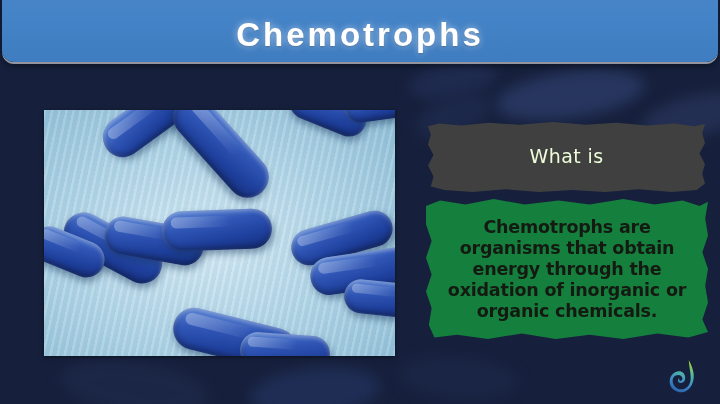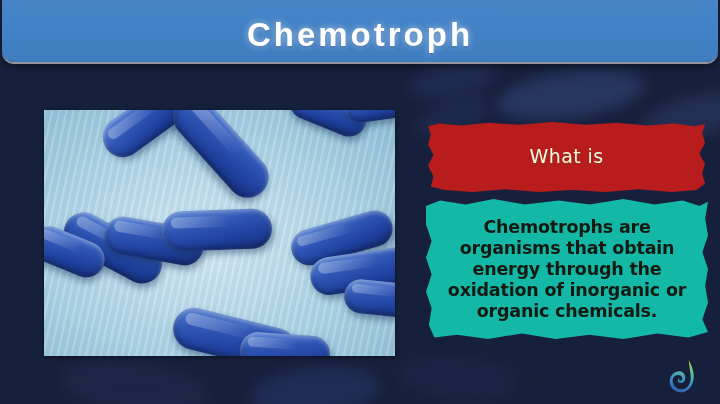--- a/index.html
+++ b/index.html
@@ -89,21 +89,21 @@
     position:absolute; left:8%; top:14%;
     width:55%; height:28%;
     border-radius:999px;
     background:linear-gradient(90deg, rgba(255,255,255,.30), rgba(255,255,255,0));
   }
 
   
   #green-card {
     position:absolute; left:428px; top:122px;
     width:277px; height:70px;
-    background:#b91c1c;
+    background:#404040;
     display:flex; align-items:center; justify-content:center;
     clip-path: polygon(
       0% 6%, 4% 2%, 12% 5%, 22% 1%, 33% 4%, 45% 0%, 57% 4%,
       68% 1%, 79% 5%, 89% 2%, 96% 6%, 100% 3%,
       99% 16%, 100% 30%, 98% 45%, 100% 60%, 99% 74%, 100% 88%, 97% 97%,
       88% 100%, 76% 96%, 64% 100%, 52% 97%, 40% 100%, 28% 96%, 16% 100%,
       6% 97%, 1% 92%, 2% 78%, 0% 62%, 2% 47%, 0% 32%, 1% 18%
     );
   }
   #green-card-text {
@@ -113,21 +113,21 @@
     text-align:center;
     font-family:"DejaVu Sans", sans-serif;
     letter-spacing:.4px;
     text-shadow:0 1px 1px rgba(60,110,20,.35);
   }
   #green-card-text .l2 { display:block; }
 
   #cream-card {
     position:absolute; left:426px; top:199px;
     width:282px; height:140px;
-    background:#14b8a6;
+    background:#15803d;
     display:flex; align-items:center; justify-content:flex-end;
     padding:4px 6px;
     clip-path: polygon(
       0% 5%, 5% 1%, 14% 4%, 24% 0%, 35% 4%, 47% 1%, 58% 4%,
       70% 0%, 81% 4%, 91% 1%, 97% 5%, 100% 2%,
       99% 14%, 100% 26%, 98% 38%, 100% 50%, 99% 62%, 100% 74%, 98% 86%, 100% 95%,
       93% 99%, 82% 96%, 70% 100%, 58% 97%, 46% 100%, 34% 96%, 22% 100%,
       11% 97%, 3% 99%, 1% 90%, 2% 78%, 0% 66%, 2% 54%, 0% 42%, 2% 30%, 0% 18%
     );
   }
@@ -156,21 +156,21 @@
   <div class="bg-layer"></div>
   <div class="bg-blob" style="left:495px; top:72px; width:150px; height:46px; background:#2b3a66; transform:rotate(-8deg);"></div>
   <div class="bg-blob" style="left:640px; top:96px; width:110px; height:40px; background:#263257; transform:rotate(-14deg);"></div>
   <div class="bg-blob" style="left:408px; top:64px; width:90px; height:34px; background:#202c52; transform:rotate(-10deg);"></div>
   <div class="bg-blob" style="left:60px; top:362px; width:150px; height:52px; background:#1d2849; transform:rotate(8deg);"></div>
   <div class="bg-blob" style="left:250px; top:368px; width:130px; height:48px; background:#21305a; transform:rotate(-6deg);"></div>
   <div class="bg-blob" style="left:398px; top:356px; width:120px; height:44px; background:#1b2647; transform:rotate(5deg);"></div>
   <div class="bg-blob" style="left:414px; top:98px; width:80px; height:36px; background:#1e2a4d; transform:rotate(-20deg);"></div>
 
   <div id="title-banner">
-    <div id="title-text">Chemotroph</div>
+    <div id="title-text">Chemotrophs</div>
   </div>
 
   <div id="photo">
     <div class="surface"></div>
 
     <div class="rod" style="left:52px; top:-14px; width:112px; height:40px; transform:rotate(-36deg);"></div>
     <div class="rod" style="left:116px; top:16px; width:122px; height:42px; transform:rotate(48deg);"></div>
     <div class="rod" style="left:244px; top:-16px; width:80px; height:34px; transform:rotate(22deg);"></div>
     <div class="rod" style="left:300px; top:-22px; width:70px; height:32px; transform:rotate(-8deg);"></div>
 

